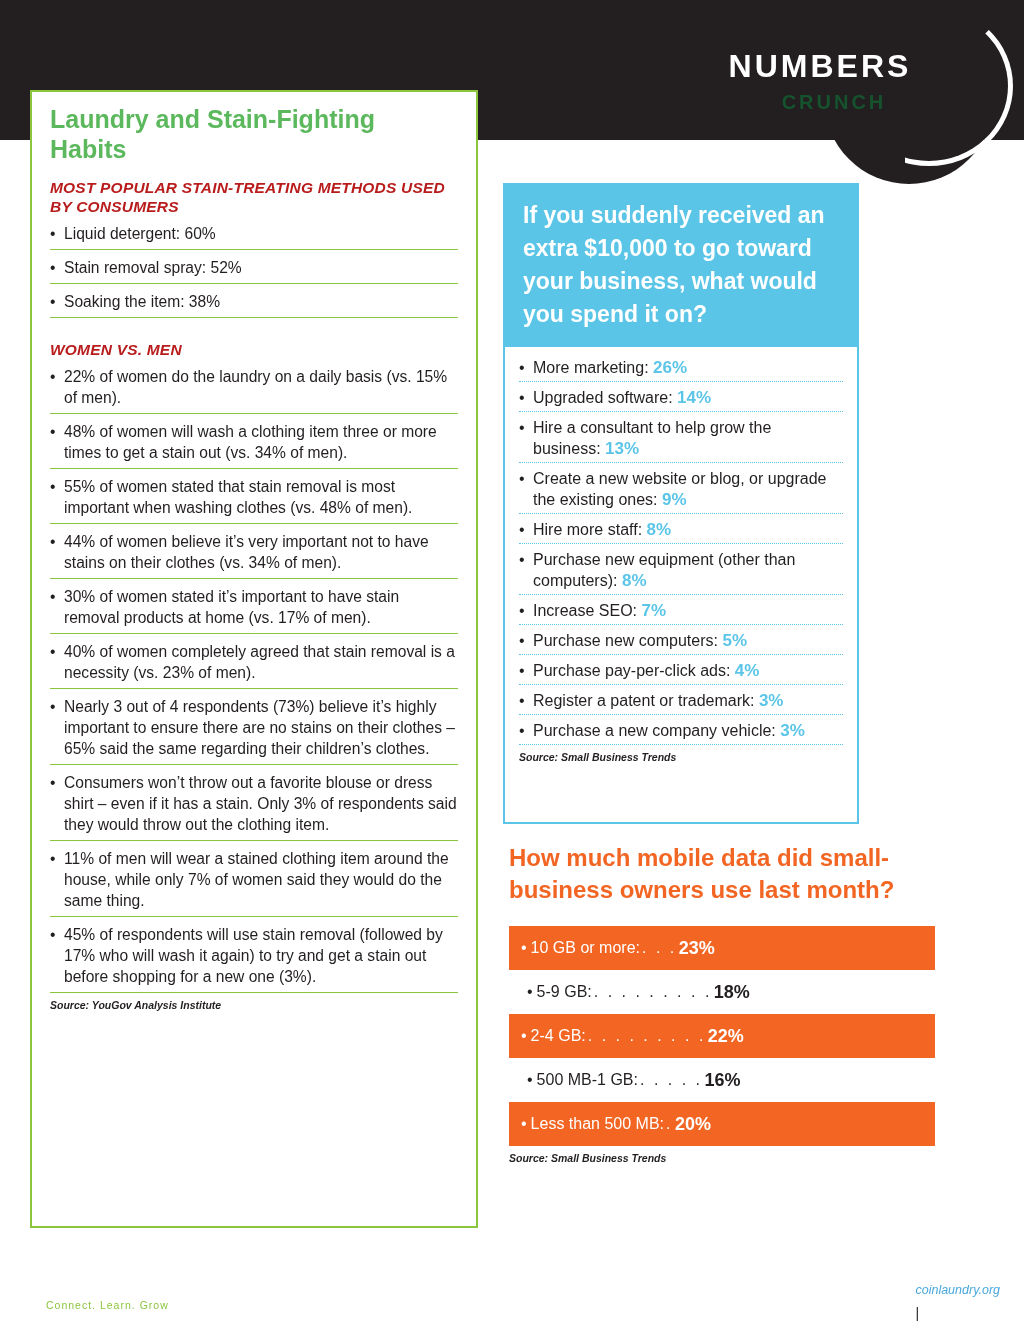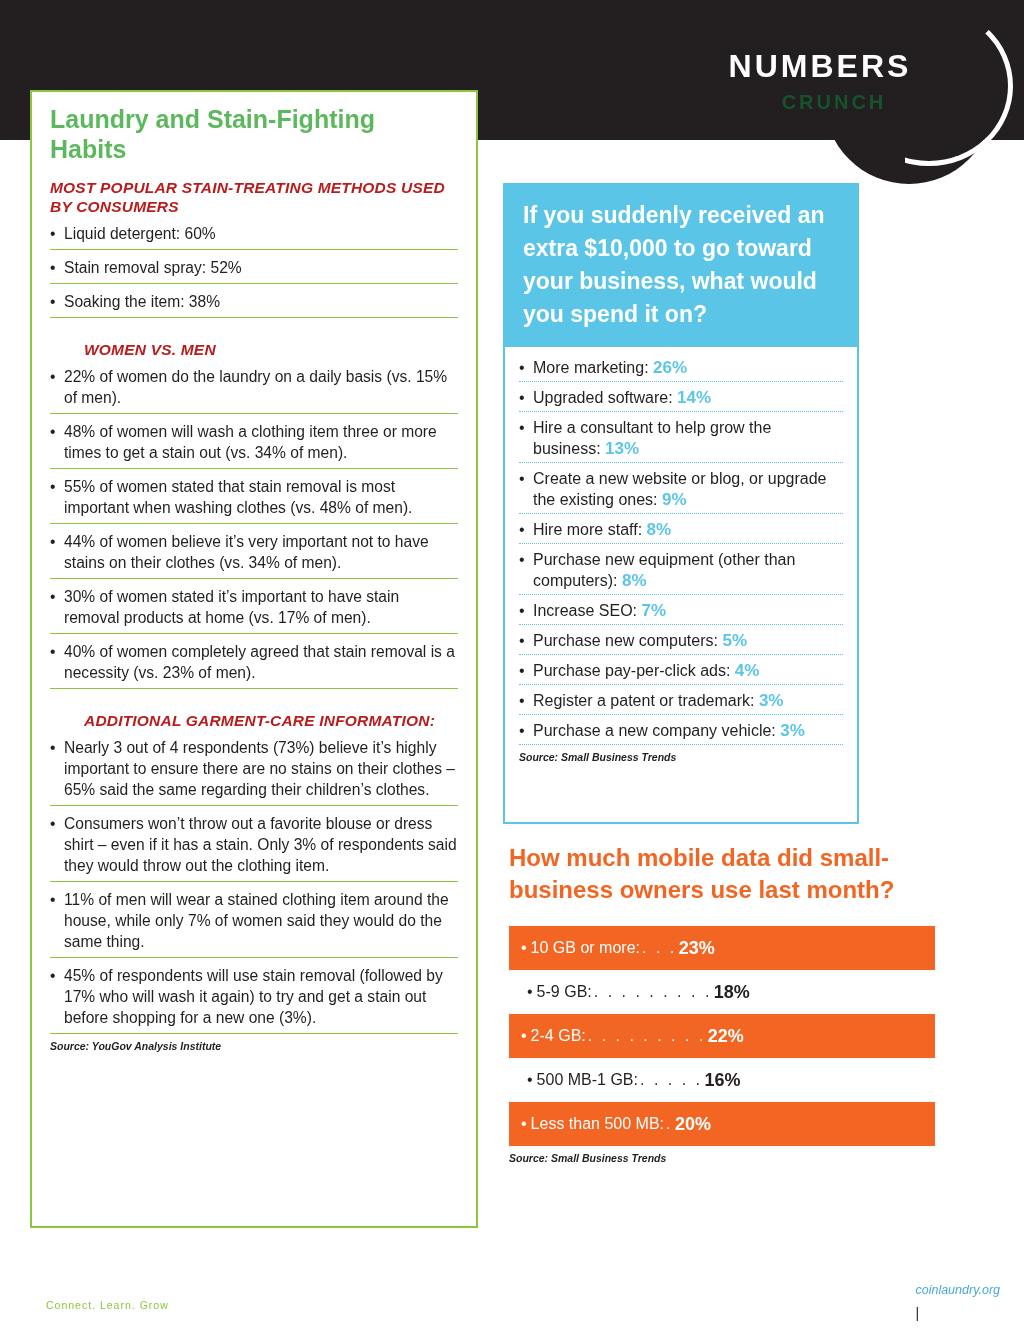--- a/index.html
+++ b/index.html
@@ -20,21 +20,21 @@
   .logo-text{position:absolute;left:700px;top:48px;width:240px;text-align:center;z-index:5;}
   .logo-text .l1{display:block;color:#fff;font-size:32px;font-weight:bold;letter-spacing:3px;line-height:36px;}
   .logo-text .l2{display:block;color:#14532d;font-size:20px;font-weight:bold;letter-spacing:3px;line-height:36px;margin-left:28px;}
 
   
   .green-panel{position:absolute;left:30px;top:90px;width:448px;height:1138px;
                background:#ffffff;border:2px solid #8cc63f;box-sizing:border-box;
                padding:12px 18px 10px 18px;z-index:4;}
   .gp-title{color:#5cb85c;font-size:25px;font-weight:bold;line-height:30px;margin:0 0 14px 0;}
   .gp-sub{color:#b91c1c;font-size:15.5px;font-style:italic;font-weight:600;line-height:19px;margin:0 0 5px 0;letter-spacing:.2px;}
-  .gp-sub.spaced{margin-top:22px;margin-left:34px;}
+  .gp-sub.spaced{margin-top:22px;}
   ul.glist{list-style:none;margin:0;padding:0;}
   ul.glist li{position:relative;padding:2px 0 5px 14px;font-size:15.6px;line-height:21px;color:#231f20;
               border-bottom:1.6px solid #8cc63f;margin-bottom:5px;}
   ul.glist li:before{content:"\2022";position:absolute;left:0;top:2px;color:#231f20;}
   .src{font-size:10.5px;font-style:italic;font-weight:bold;color:#231f20;margin-top:6px;}
 
   
   .blue-panel{position:absolute;left:503px;top:183px;width:356px;height:641px;
               border:2px solid #5bc5e8;box-sizing:border-box;background:#fff;}
   .bp-head{background:#5bc5e8;color:#ffffff;font-size:23px;font-weight:bold;line-height:33px;padding:14px 18px 16px 18px;}
@@ -90,21 +90,20 @@
   <div class="gp-sub spaced">WOMEN VS. MEN</div>
   <ul class="glist" id="list-wvm">
       <li>22% of women do the laundry on a daily basis (vs. 15% of men).</li>
       <li>48% of women will wash a clothing item three or more times to get a stain out (vs. 34% of men).</li>
       <li>55% of women stated that stain removal is most important when washing clothes (vs. 48% of men).</li>
       <li>44% of women believe it’s very important not to have stains on their clothes (vs. 34% of men).</li>
       <li>30% of women stated it’s important to have stain removal products at home (vs. 17% of men).</li>
       <li>40% of women completely agreed that stain removal is a necessity (vs. 23% of men).</li>
     </ul>
 
-  <div class="gp-sub spaced">ADDITIONAL GARMENT-CARE INFORMATION:</div>
   <ul class="glist" id="list-addl">
       <li>Nearly 3 out of 4 respondents (73%) believe it’s highly important to ensure there are no stains on their clothes – 65% said the same regarding their children’s clothes.</li>
       <li>Consumers won’t throw out a favorite blouse or dress shirt – even if it has a stain. Only 3% of respondents said they would throw out the clothing item.</li>
       <li>11% of men will wear a stained clothing item around the house, while only 7% of women said they would do the same thing.</li>
       <li>45% of respondents will use stain removal (followed by 17% who will wash it again) to try and get a stain out before shopping for a new one (3%).</li>
     </ul>
 
   <div class="src">Source: YouGov Analysis Institute</div>
 </div>
 

